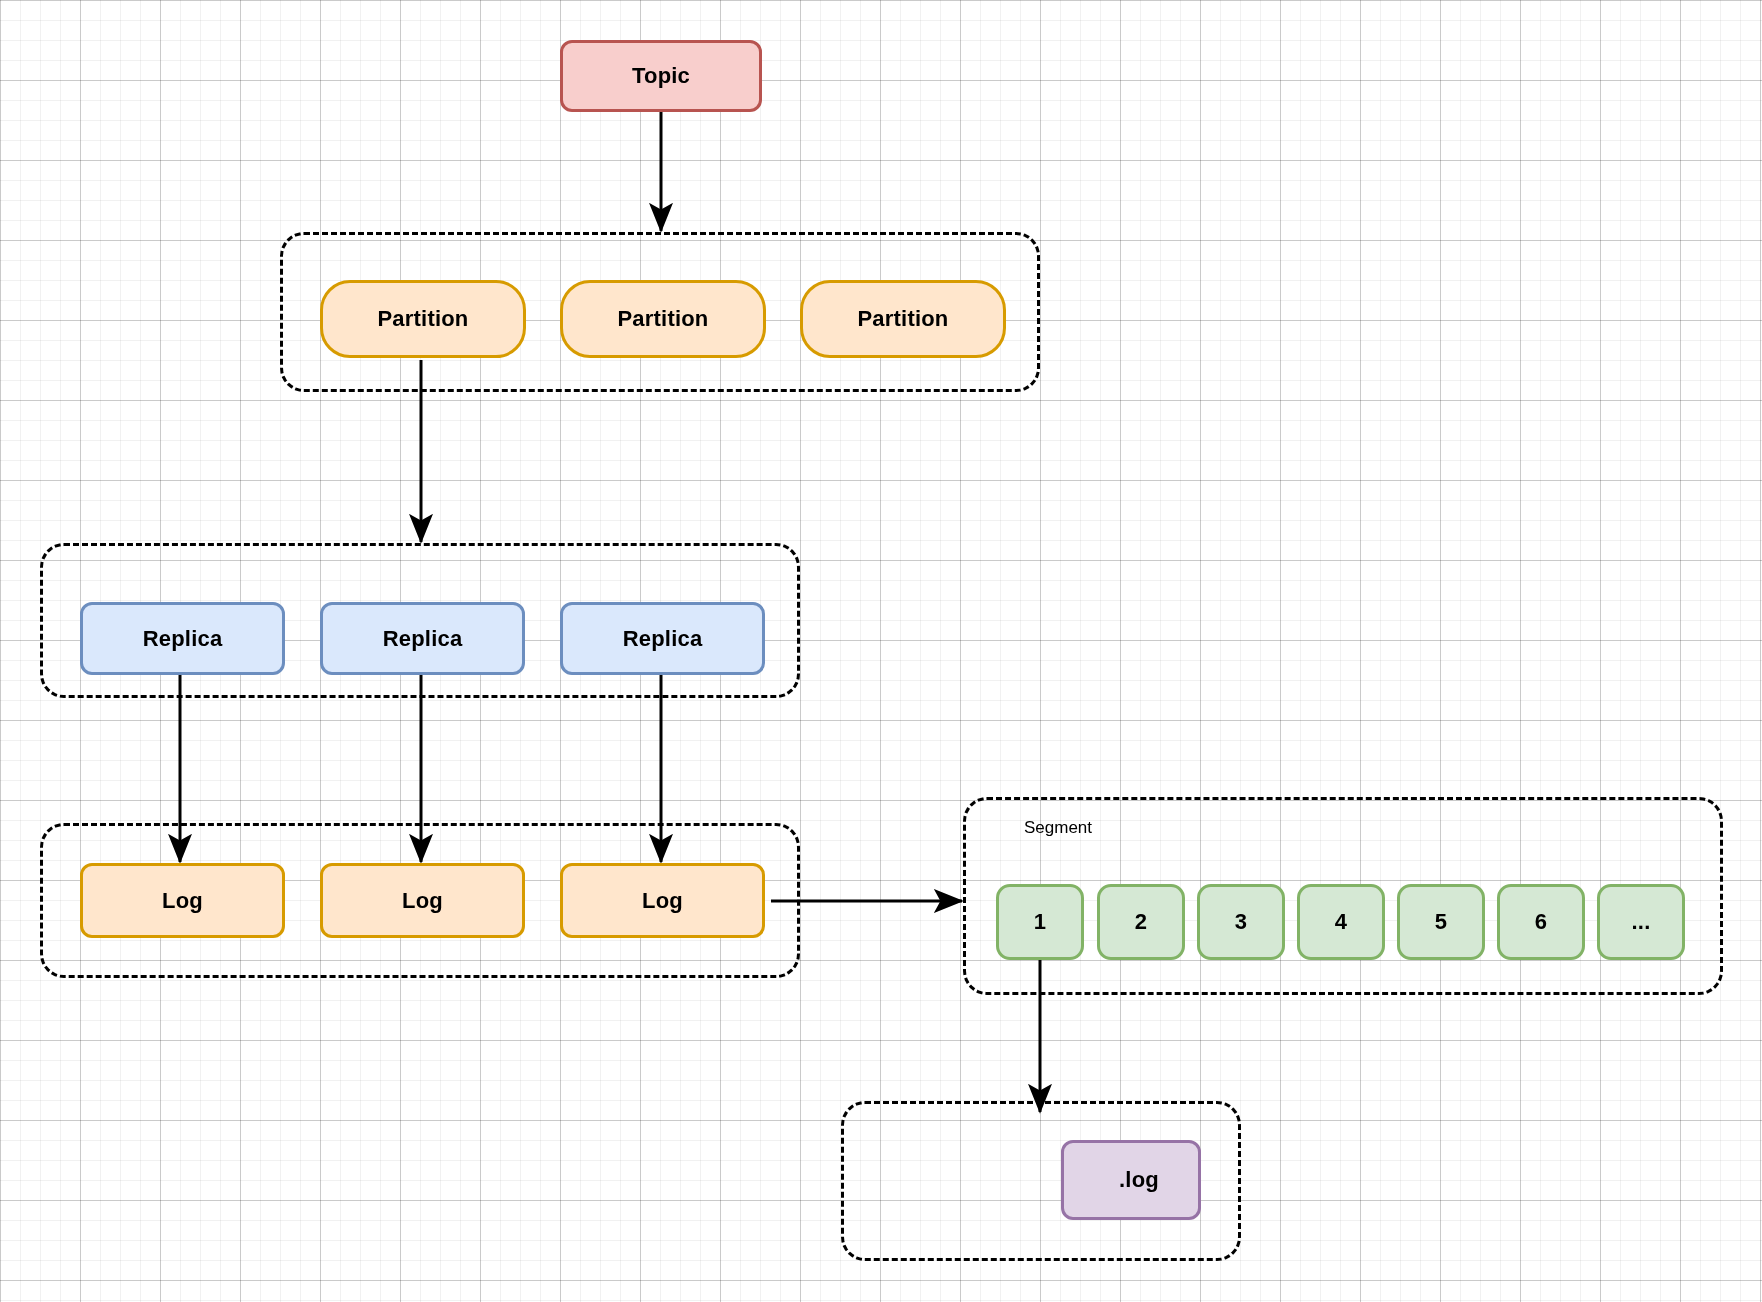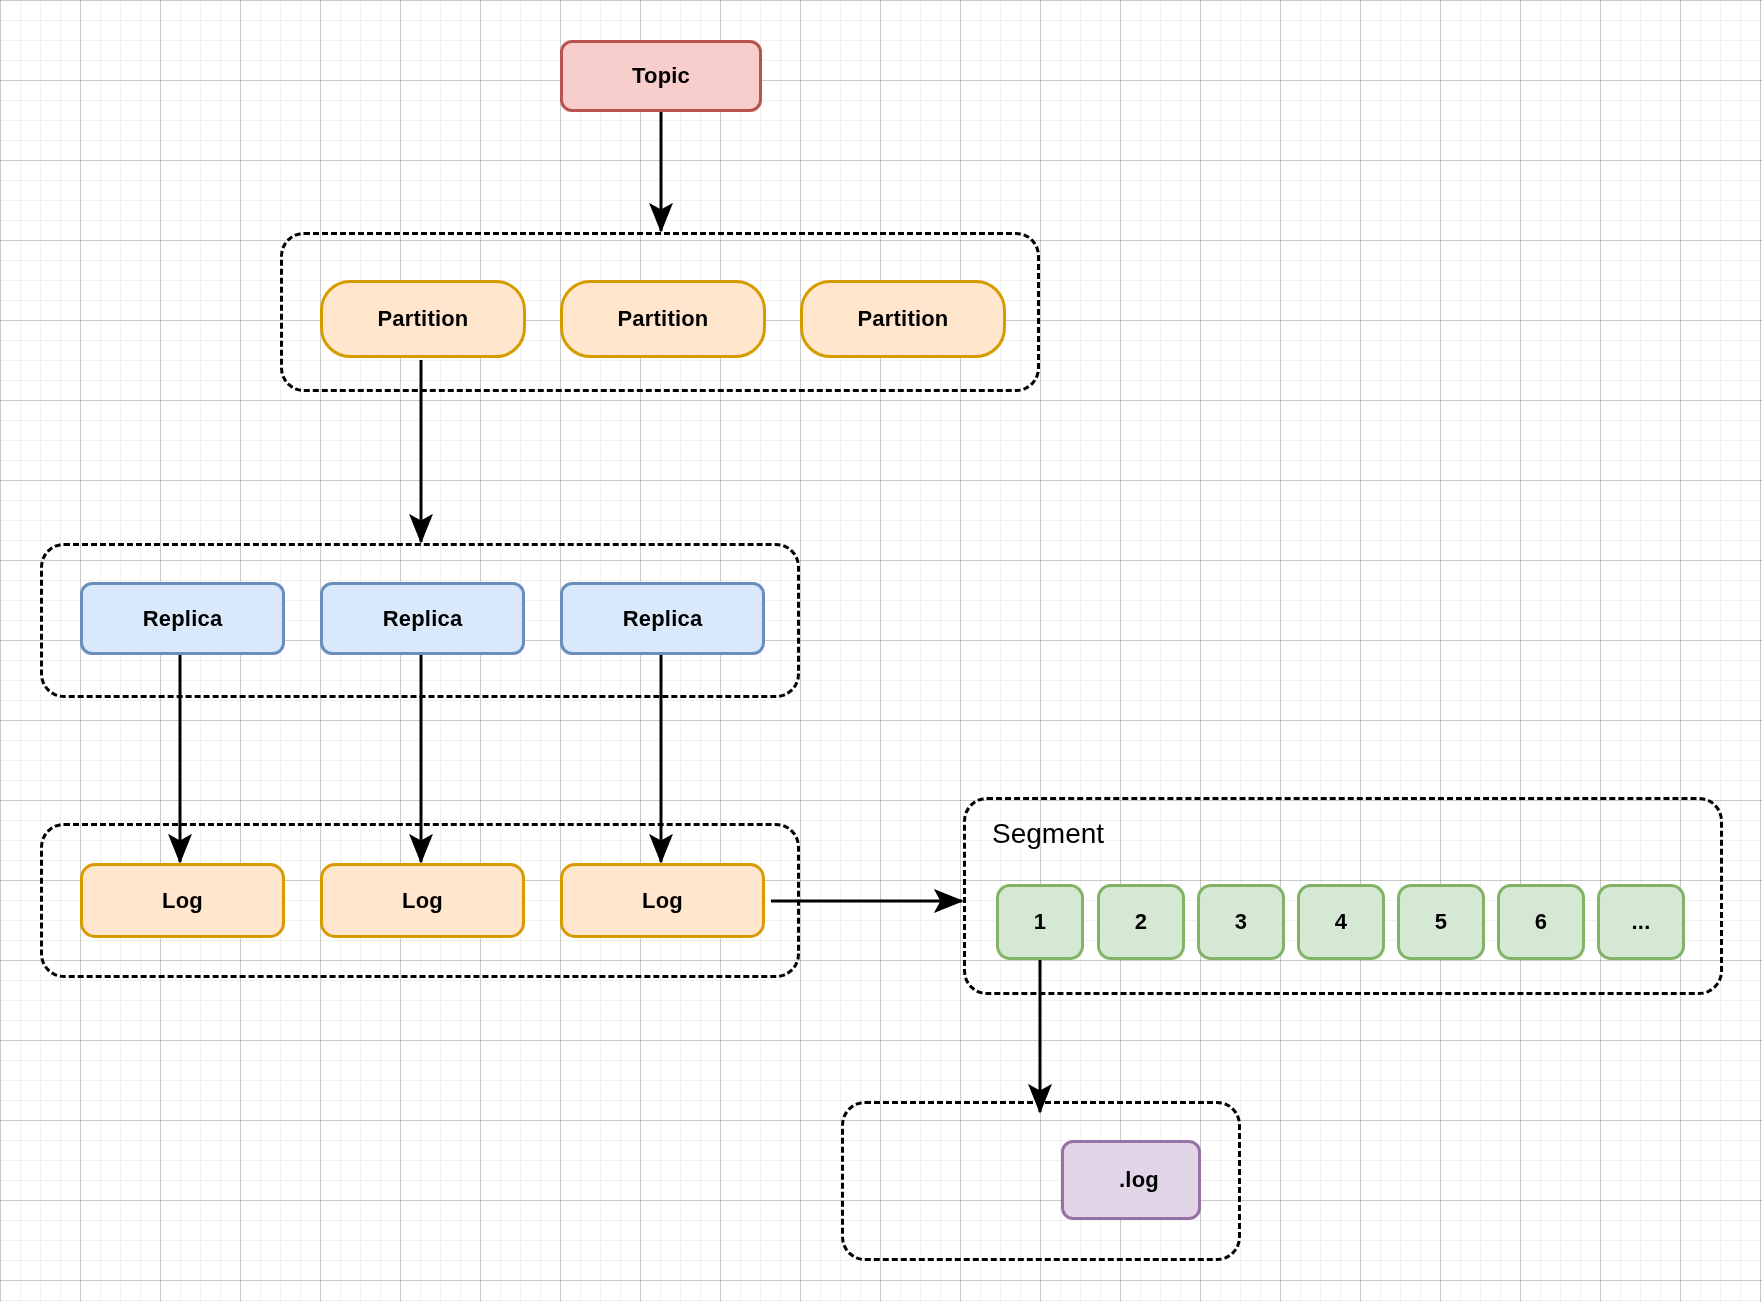--- a/index.html
+++ b/index.html
@@ -24,44 +24,45 @@
   }
   .group {
     position: absolute;
     border: 3px dashed #000000;
     border-radius: 24px;
     background: transparent;
     box-sizing: border-box;
   }
   .group-label {
     position: absolute;
-    font-size: 28px;
+    font-size: 17px;
     color: #000000;
     font-family: "Liberation Sans", sans-serif;
     white-space: nowrap;
+    margin-left: 32px;
   }
   .node {
     position: absolute;
     box-sizing: border-box;
     border-width: 3px;
     border-style: solid;
     border-radius: 12px;
     display: flex;
     align-items: center;
     justify-content: center;
     font-weight: bold;
     font-size: 22px;
     color: #000000;
     font-family: "Liberation Sans", sans-serif;
     letter-spacing: 0.2px;
   }
   .node.topic   { background:#F8CECC; border-color:#B85450; }
   .node.part    { background:#FFE6CC; border-color:#D79B00;border-radius:30px; }
-  .node.replica { background:#DAE8FC; border-color:#6C8EBF; }
-  .node.log     { background:#FFE6CC; border-color:#D79B00;border-radius:15px; }
+  .node.replica { background:#DAE8FC; border-color:#6C8EBF;margin-top:20px; }
+  .node.log     { background:#FFE6CC; border-color:#D79B00; }
   .node.seg     { background:#D5E8D4; border-color:#82B366; border-radius:14px; }
   .node.file    { background:#E1D5E7; border-color:#9673A6; }
   #edges {
     position: absolute;
     left: 0; top: 0;
     width: 1762px;
     height: 1302px;
     pointer-events: none;
   }
 </style>

